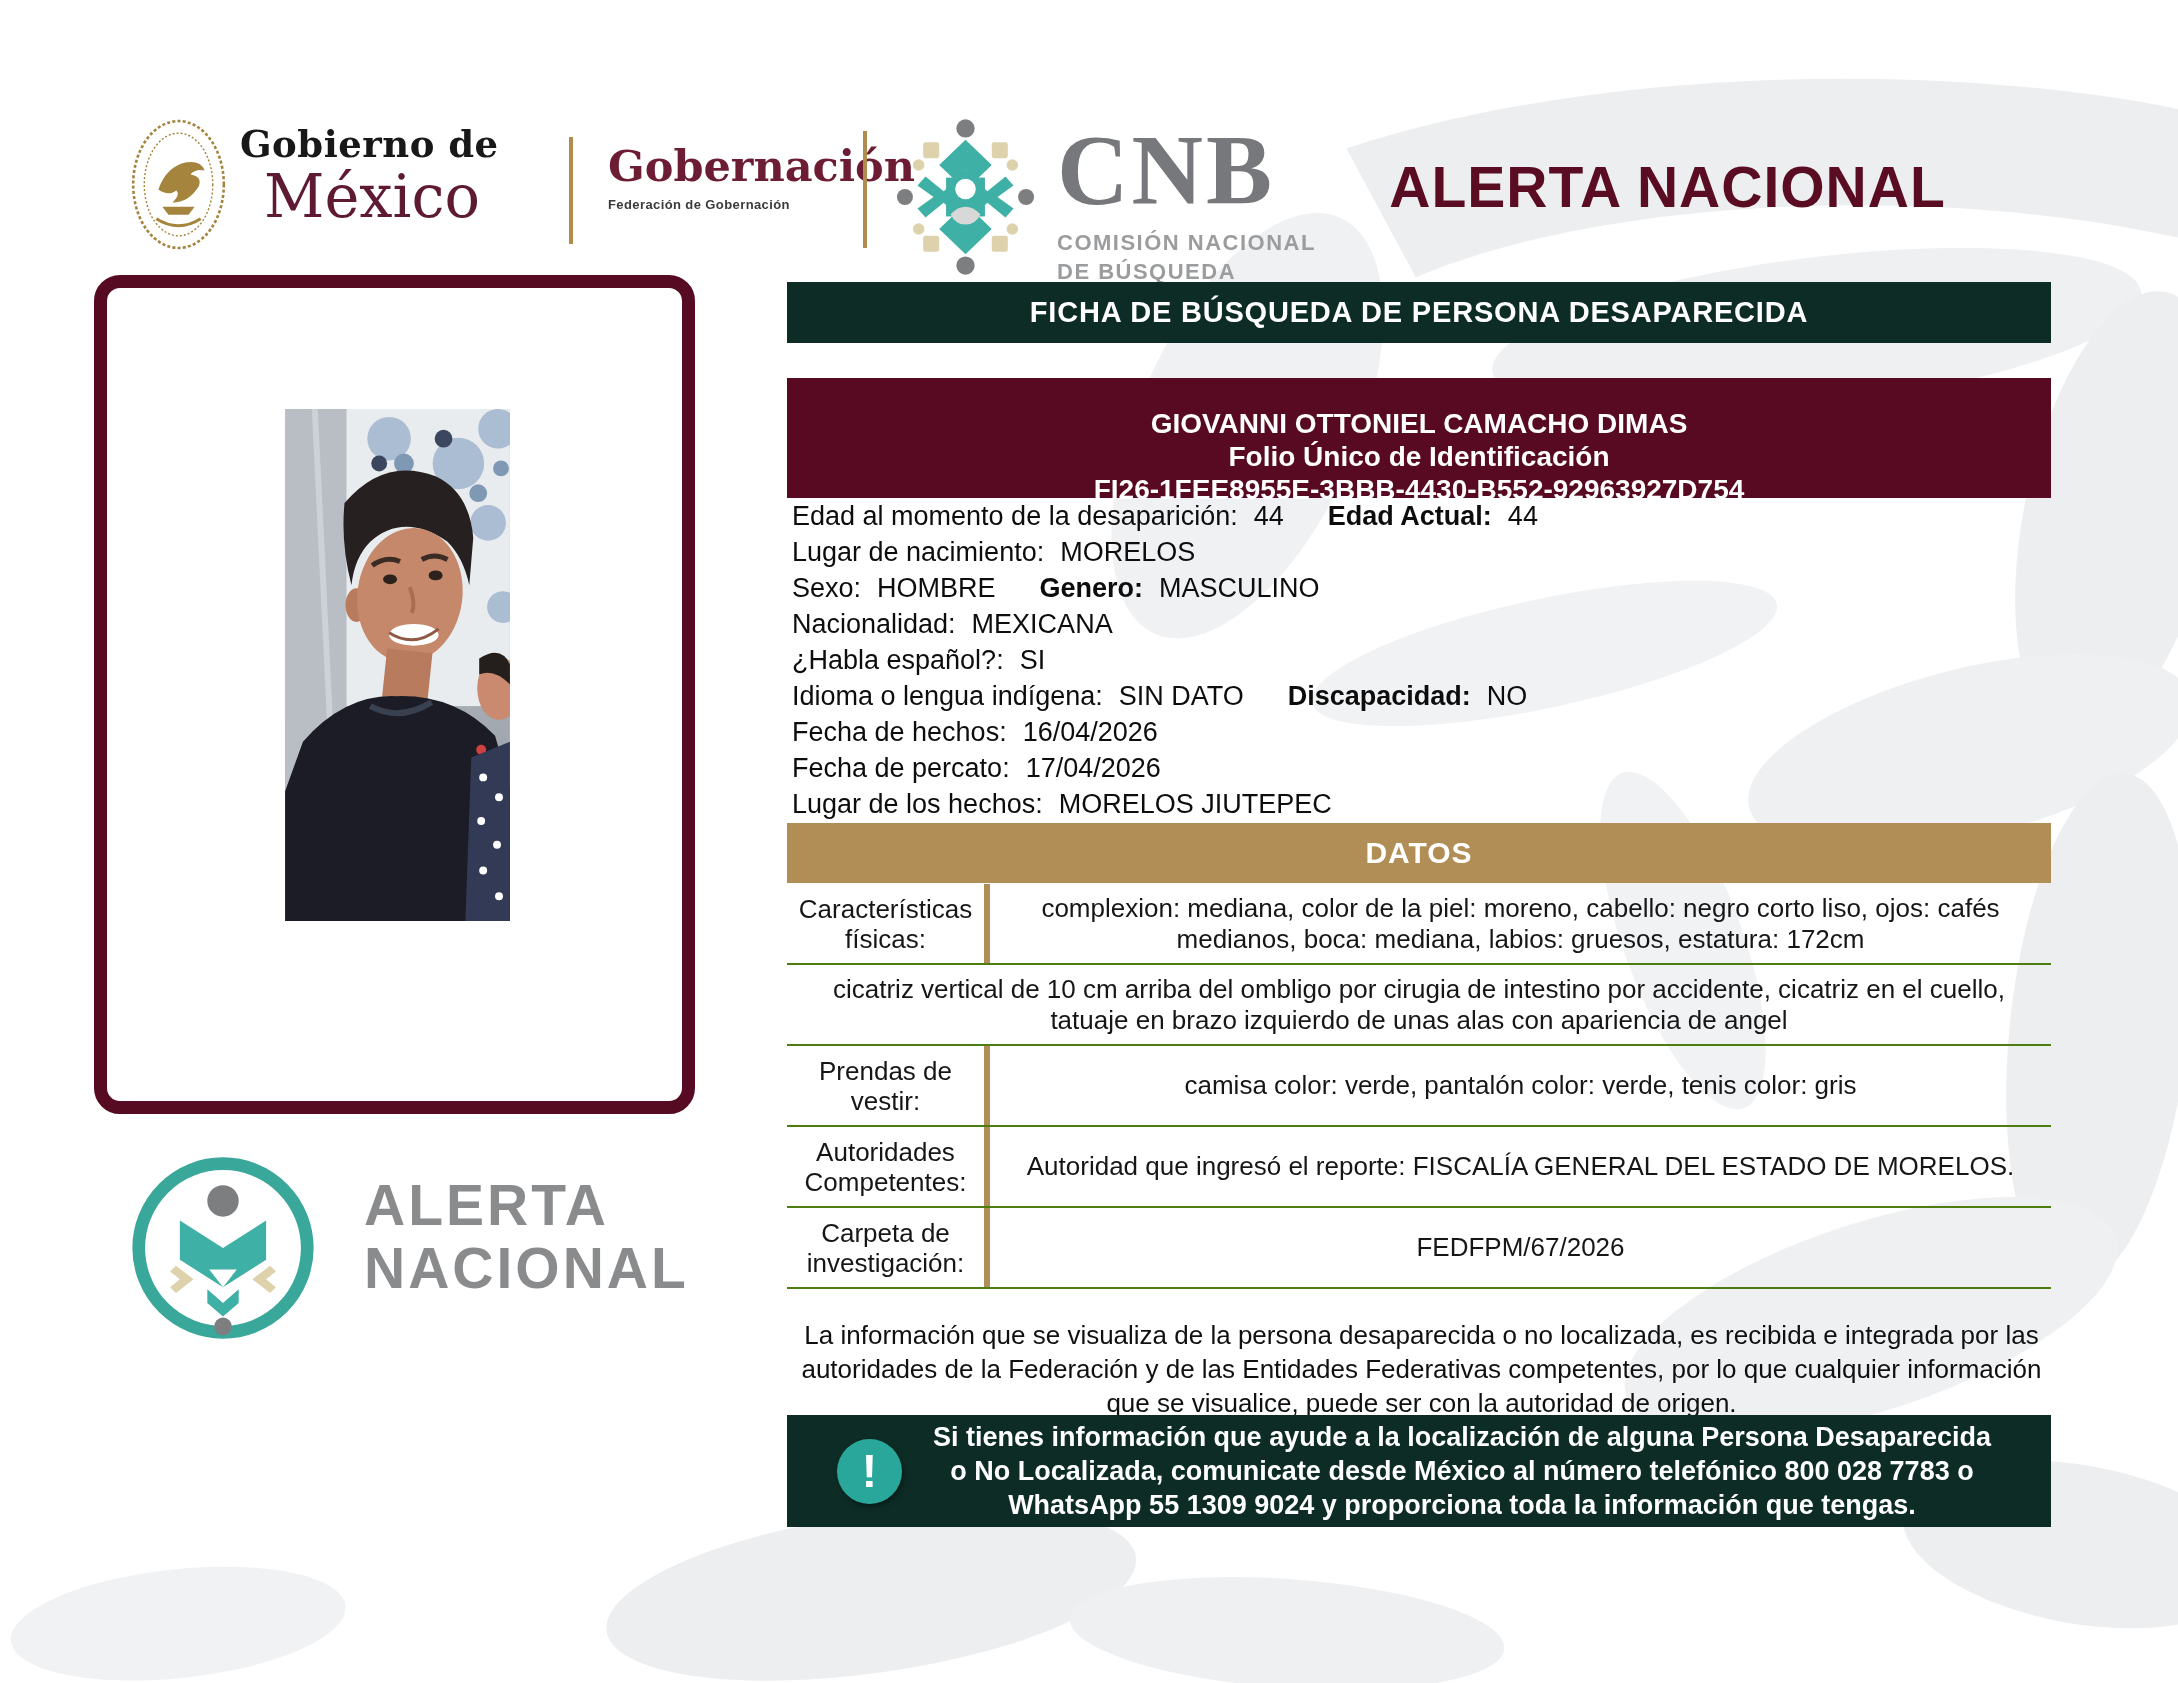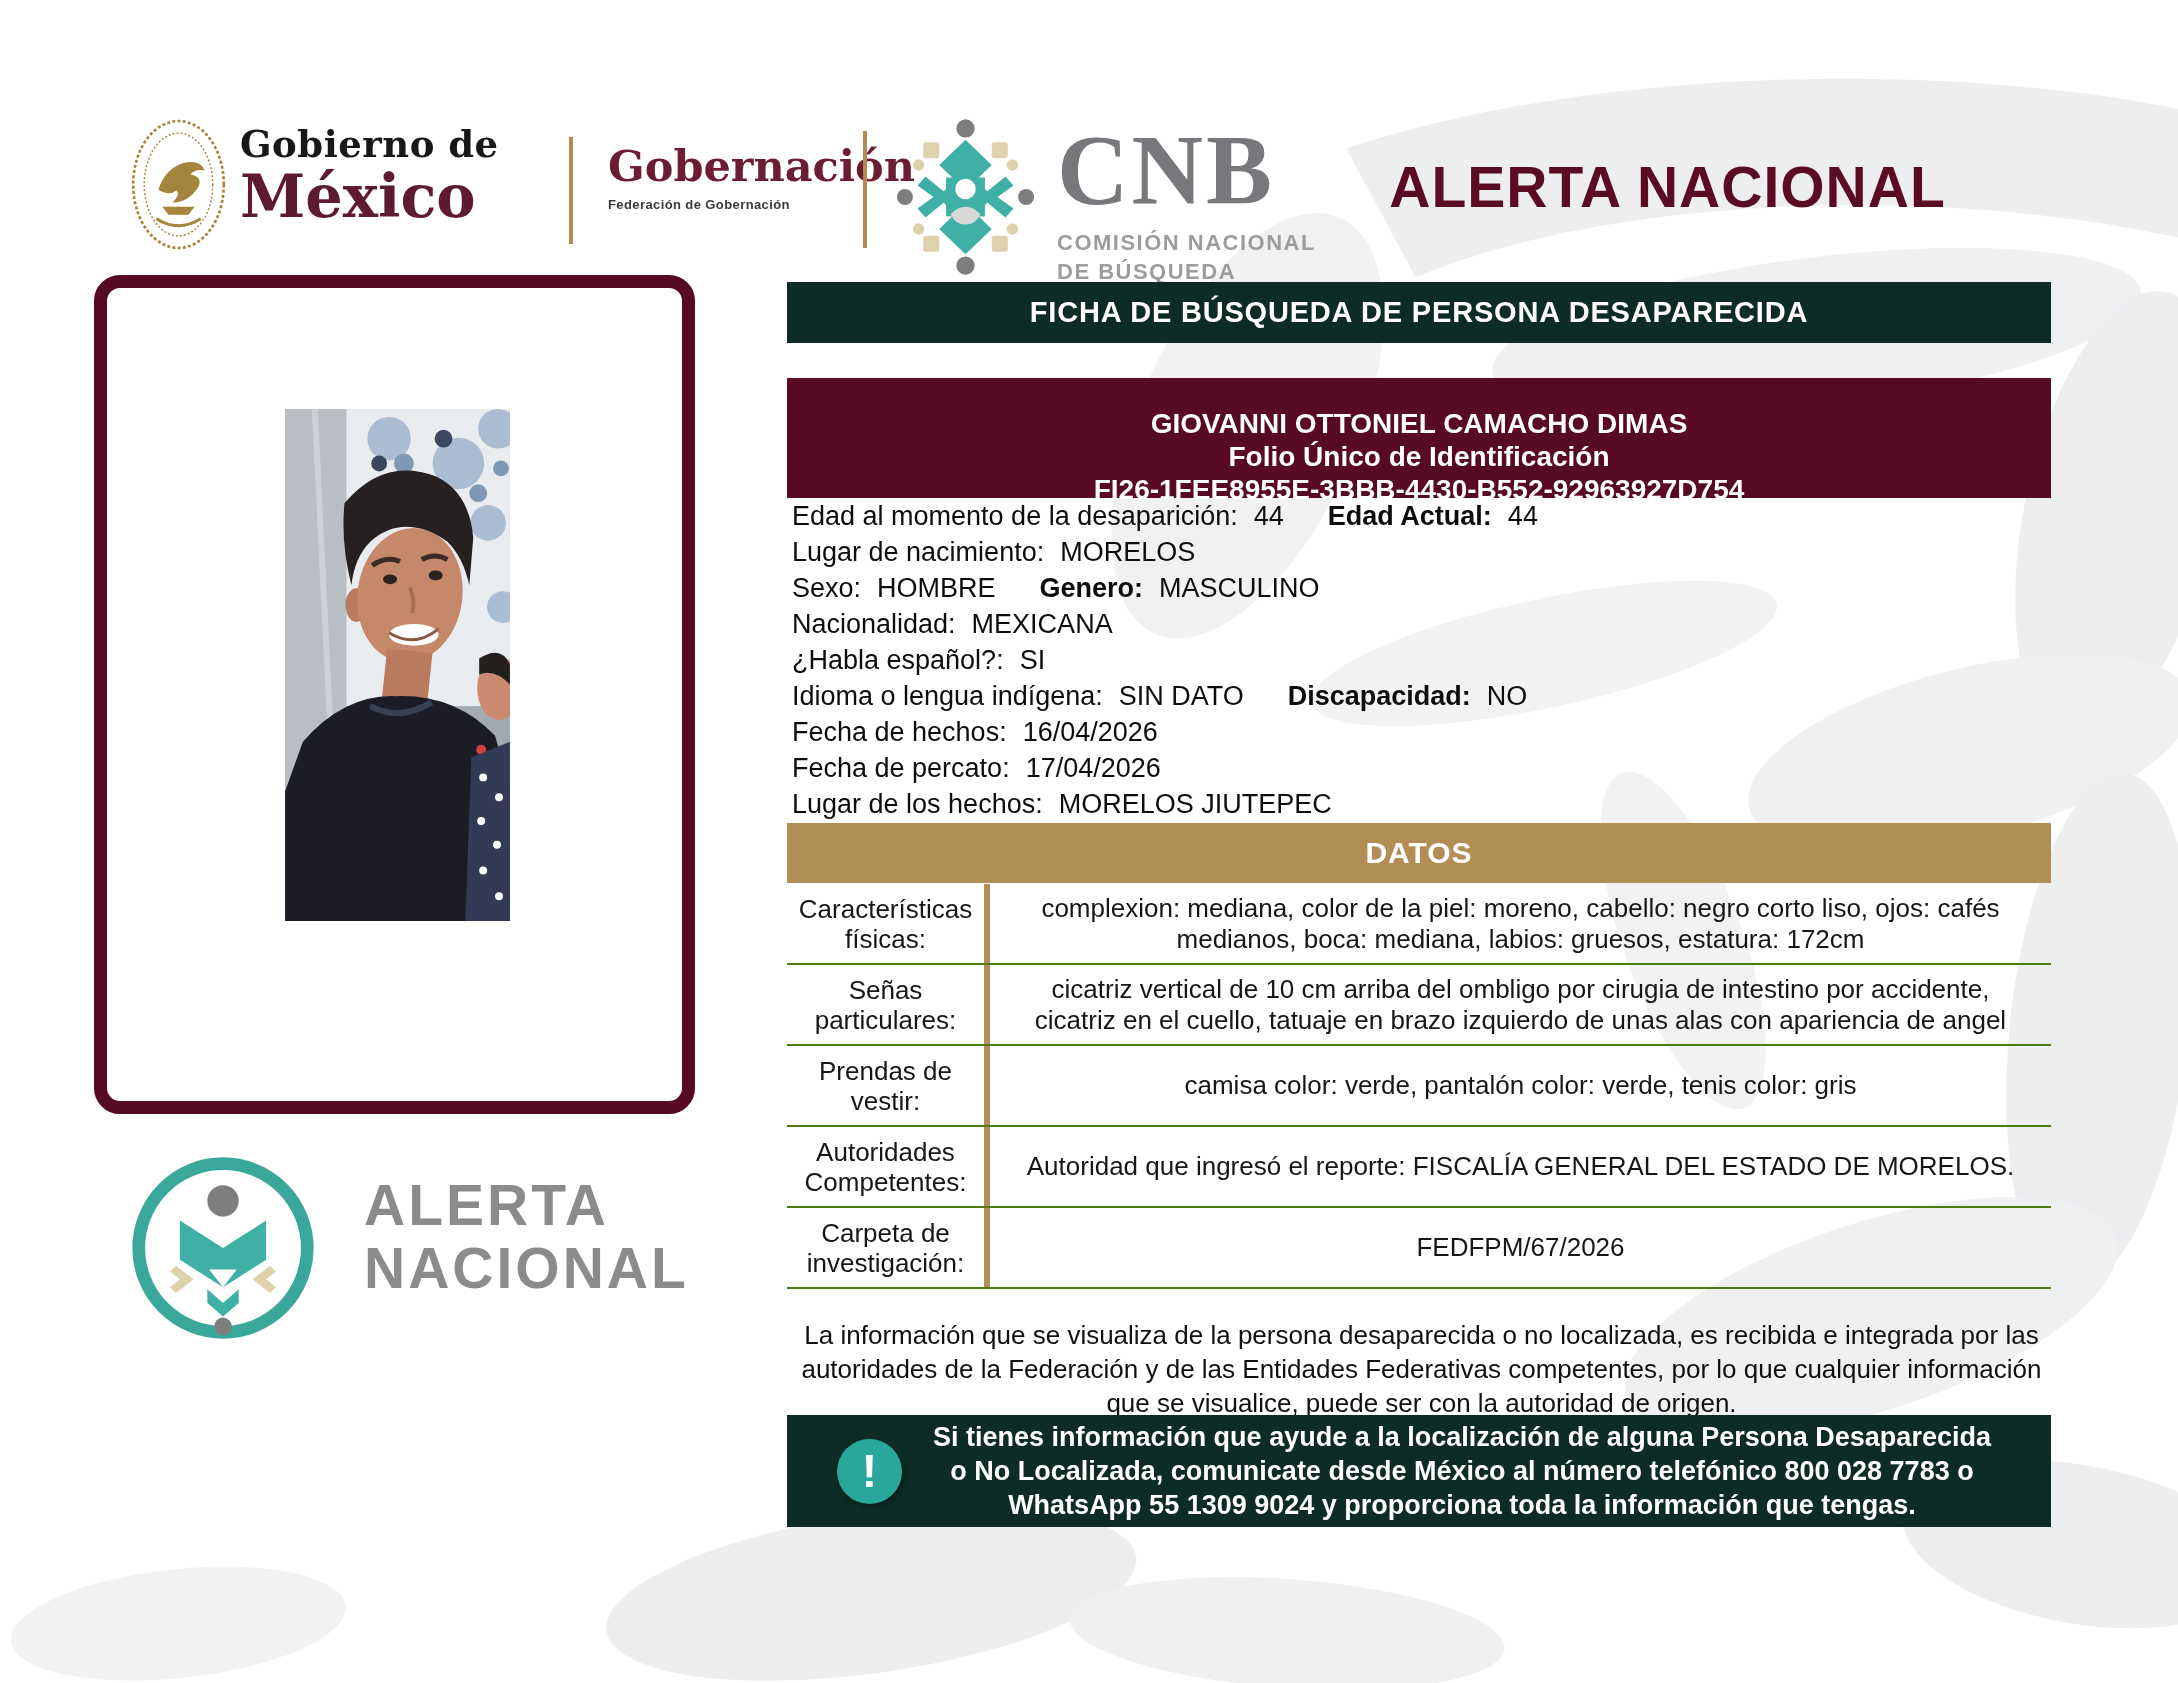--- a/index.html
+++ b/index.html
@@ -4,21 +4,21 @@
 <style>
   html,body{margin:0;padding:0;background:#ffffff;}
   .page{position:relative;width:2178px;height:1683px;background:#ffffff;overflow:hidden;
         font-family:"Liberation Sans",sans-serif;}
   .abs{position:absolute;}
   .watermark{position:absolute;left:0;top:0;z-index:0;}
   .z{z-index:1;}
 
   
   .gob-line1{font-family:"DejaVu Serif",serif;font-weight:bold;font-size:37px;color:#181818;letter-spacing:0.5px;}
-  .gob-line2{font-family:"DejaVu Serif",serif;font-weight:bold;font-size:59px;line-height:57px;color:#5f1a33;margin-top:2px;}
+  .gob-line2{font-family:"DejaVu Serif",serif;font-weight:normal;font-size:59px;line-height:57px;color:#5f1a33;margin-top:2px;margin-left:24px;}
   .vdivider{width:4px;background:#b08d4f;}
   .segob-title{font-family:"DejaVu Serif",serif;font-weight:bold;font-size:43px;color:#6c1d33;}
   .segob-sub{font-weight:bold;font-size:13px;color:#3b3b3b;margin-top:6px;letter-spacing:0.4px;}
   .cnb-acronym{font-family:"Liberation Serif",serif;font-weight:bold;font-size:99px;line-height:89px;color:#77787b;letter-spacing:3px;}
   .cnb-name{margin-top:14px;font-weight:bold;font-size:22px;line-height:29px;color:#9b9c9e;letter-spacing:1.5px;}
   .page-title{width:673px;text-align:center;font-weight:bold;font-size:57px;color:#5a0c23;letter-spacing:1px;margin:4px;}
 
   
   .photo-frame{width:601px;height:839px;border:13px solid #570b22;border-radius:26px;background:#ffffff;box-sizing:border-box;}
   .an-text{font-weight:bold;font-size:57px;line-height:63px;color:#8a8b8d;letter-spacing:3px;}
@@ -258,21 +258,20 @@
   </div>
 
   <div class="abs z bar bar-tan" style="left:787px;top:823px;">DATOS</div>
 
   <div class="abs z dtable" style="left:787px;top:884px;">
     <div class="trow">
       <div class="tlabel">Características físicas:</div>
       <div class="tval">complexion: mediana, color de la piel: moreno, cabello: negro corto liso, ojos: cafés medianos, boca: mediana, labios: gruesos, estatura: 172cm</div>
     </div>
     <div class="trow">
-      <div class="tlabel">Señas particulares:</div>
       <div class="tval">cicatriz vertical de 10 cm arriba del ombligo por cirugia de intestino por accidente, cicatriz en el cuello, tatuaje en brazo izquierdo de unas alas con apariencia de angel</div>
     </div>
     <div class="trow">
       <div class="tlabel">Prendas de vestir:</div>
       <div class="tval">camisa color: verde, pantalón color: verde, tenis color: gris</div>
     </div>
     <div class="trow">
       <div class="tlabel">Autoridades Competentes:</div>
       <div class="tval">Autoridad que ingresó el reporte: FISCALÍA GENERAL DEL ESTADO DE MORELOS.</div>
     </div>

